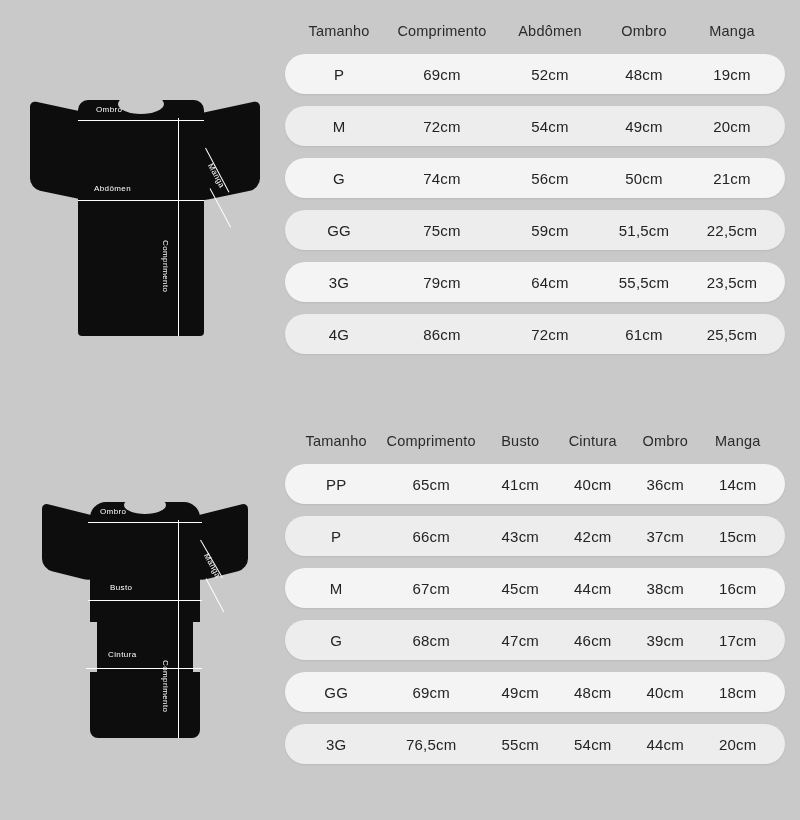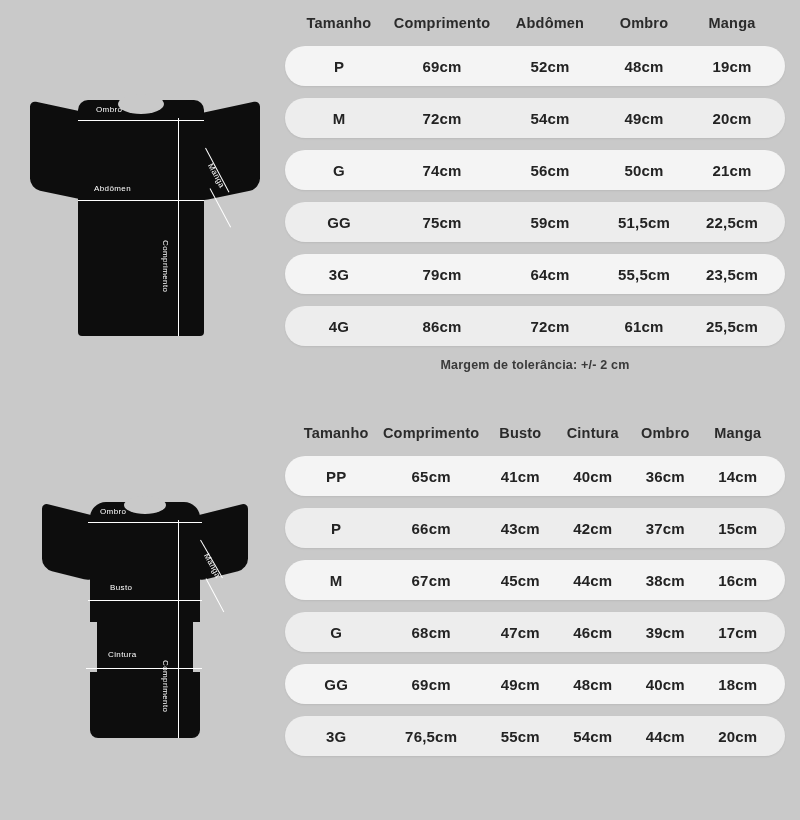--- a/index.html
+++ b/index.html
@@ -78,24 +78,23 @@
     font-size: 8px;
     letter-spacing: 0.4px;
     white-space: nowrap;
     transform: rotate(62deg);
     transform-origin: left top;
   }
 
   
   .table-area {
     position: absolute;
-    top: 0;
+    top: 8px;
     left: 285px;
     width: 500px;
-    font-weight: bold;
   }
   .t-header {
     display: flex;
     padding: 0 10px;
     height: 46px;
     align-items: center;
   }
   .t-header .cell {
     font-size: 14.5px;
     color: #2b2b2b;
@@ -221,21 +220,20 @@
         <div class="cell c4">23,5cm</div>
       </div>
       <div class="t-row alt">
         <div class="cell c0">4G</div>
         <div class="cell c1">86cm</div>
         <div class="cell c2">72cm</div>
         <div class="cell c3">61cm</div>
         <div class="cell c4">25,5cm</div>
       </div>
 
-      <div class="note">Margem de tolerância: +/- 2 cm</div>
     </div>
   </div>
 
   <div class="section section-bottom">
 
     <div class="shirt-area">
       <div class="shirt">
 
         <div class="shirt-sleeve" style="left:42px; top:100px; width:58px; height:66px; border-radius:6px 0 16px 10px; transform:skewY(14deg);"></div>
         <div class="shirt-sleeve" style="left:190px; top:100px; width:58px; height:66px; border-radius:0 6px 10px 16px; transform:skewY(-14deg);"></div>

